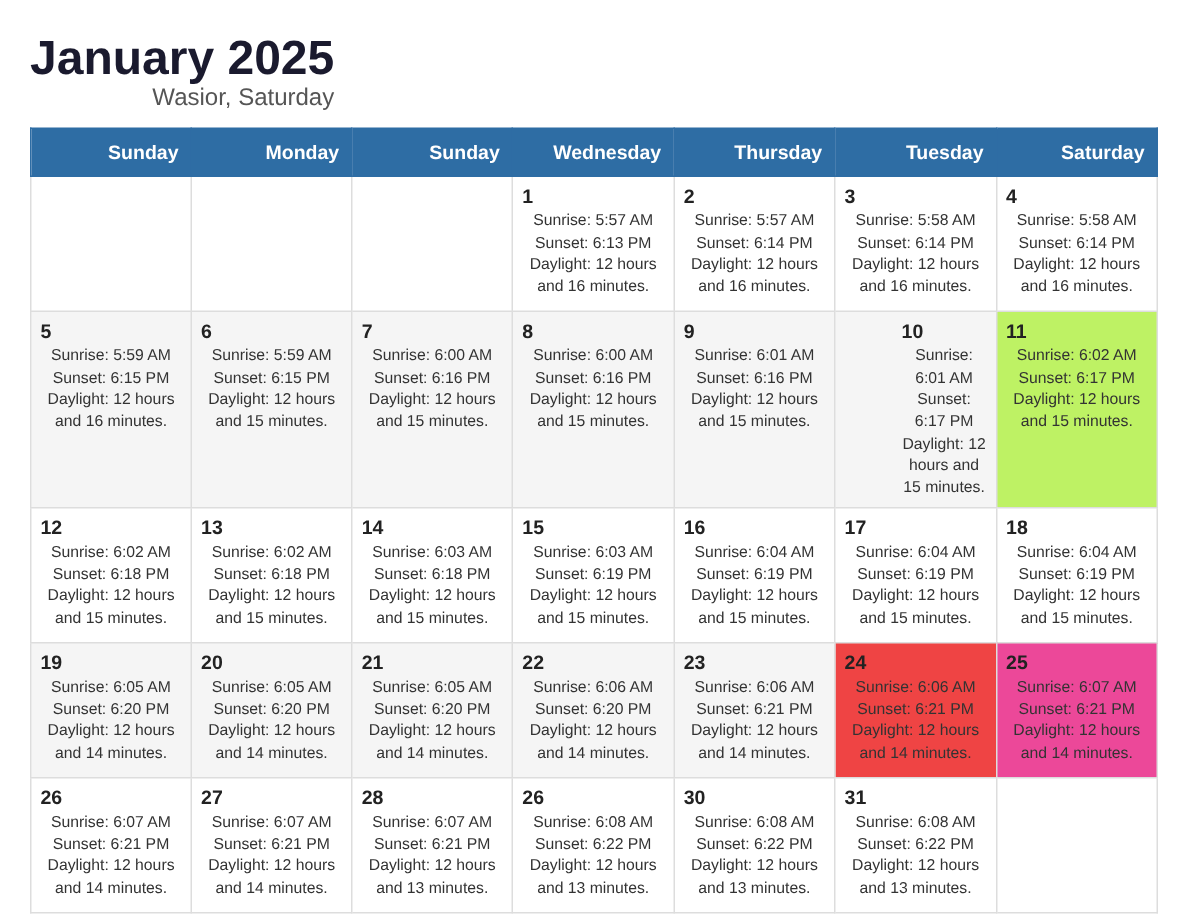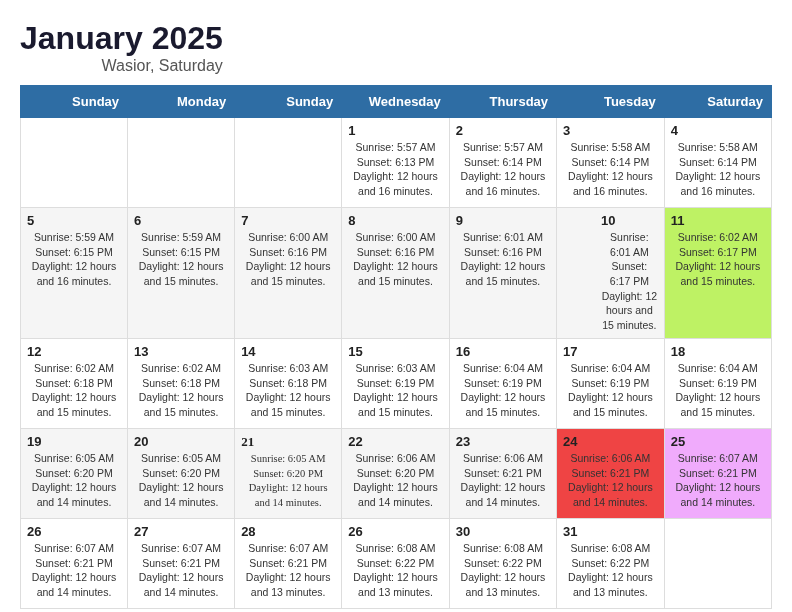--- a/index.html
+++ b/index.html
@@ -227,21 +227,21 @@
           <div class="day-info" style="white-space: pre-line;">Sunrise: 6:05 AM
 Sunset: 6:20 PM
 Daylight: 12 hours and 14 minutes.</div>
         </td>
         <td style="background: rgb(245, 245, 245);">
           <div class="day-number">20</div>
           <div class="day-info" style="white-space: pre-line;">Sunrise: 6:05 AM
 Sunset: 6:20 PM
 Daylight: 12 hours and 14 minutes.</div>
         </td>
-        <td style="background: rgb(245, 245, 245); font-family: Liberation Serif, serif;">
+        <td style="background: rgb(245, 245, 245);">
           <div class="day-number">21</div>
           <div class="day-info" style="white-space: pre-line;">Sunrise: 6:05 AM
 Sunset: 6:20 PM
 Daylight: 12 hours and 14 minutes.</div>
         </td>
         <td style="background: rgb(245, 245, 245);">
           <div class="day-number">22</div>
           <div class="day-info" style="white-space: pre-line;">Sunrise: 6:06 AM
 Sunset: 6:20 PM
 Daylight: 12 hours and 14 minutes.</div>
@@ -251,21 +251,21 @@
           <div class="day-info" style="white-space: pre-line;">Sunrise: 6:06 AM
 Sunset: 6:21 PM
 Daylight: 12 hours and 14 minutes.</div>
         </td>
         <td style="background: #ef4444;">
           <div class="day-number">24</div>
           <div class="day-info" style="white-space: pre-line;">Sunrise: 6:06 AM
 Sunset: 6:21 PM
 Daylight: 12 hours and 14 minutes.</div>
         </td>
-        <td style="background: #f0abfc;">
+        <td style="background: #ec4899;">
           <div class="day-number">25</div>
           <div class="day-info" style="white-space: pre-line;">Sunrise: 6:07 AM
 Sunset: 6:21 PM
 Daylight: 12 hours and 14 minutes.</div>
         </td>
       </tr>
       <tr class="week-row">
         <td>
           <div class="day-number">26</div>
           <div class="day-info" style="white-space: pre-line;">Sunrise: 6:07 AM

